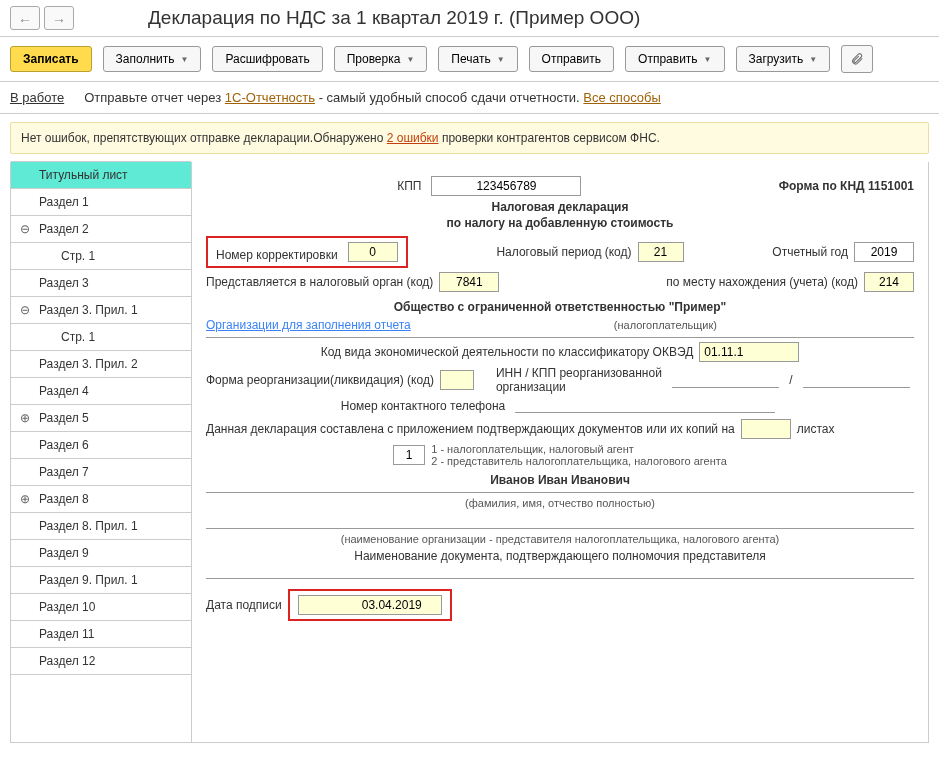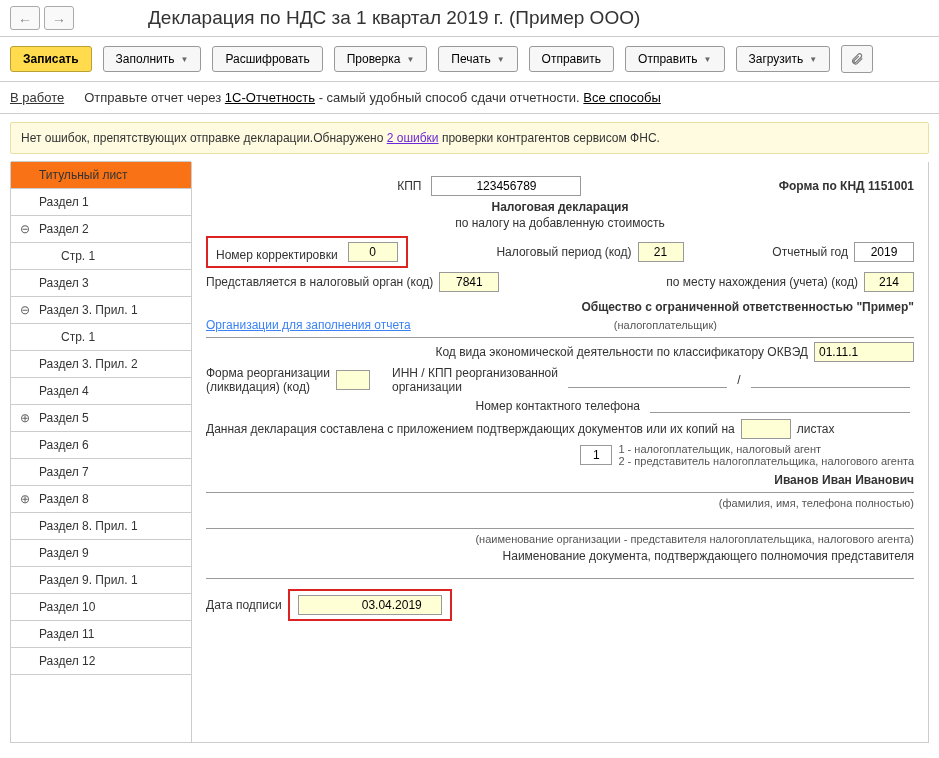--- a/index.html
+++ b/index.html
@@ -4,39 +4,39 @@
 <style>
   html,body{margin:0;padding:0;font-family:Arial,sans-serif;font-size:12px;color:#333;background:#fff}
   .topbar{display:flex;align-items:center;padding:6px 10px;border-bottom:1px solid #ccc;background:#fff}
   .navbtn{width:28px;height:22px;border:1px solid #aaa;border-radius:3px;background:#f9f9f9;display:inline-flex;align-items:center;justify-content:center;margin-right:4px;color:#888;font-size:14px;cursor:pointer}
   .title{font-size:19px;font-weight:400;margin-left:70px}
   .toolbar{display:flex;align-items:center;padding:8px 10px;gap:11px;border-bottom:1px solid #ccc;background:#fff}
   .btn{height:26px;border:1px solid #999;border-radius:3px;background:#f7f7f7;padding:0 12px;display:inline-flex;align-items:center;gap:4px;cursor:pointer;font-size:12px}
   .btn.primary{background:#ffdb4d;border-color:#b8a032;font-weight:700}
   .dd{font-size:8px;color:#666;margin-left:2px}
   .status{display:flex;align-items:center;padding:8px 10px;border-bottom:1px solid #ccc;background:#fff;font-size:13px}
-  .status a{color:#000000}
+  .status a{color:#a16207}
   .status-label{text-decoration:underline;margin-right:20px}
   .warn{background:#fffbe0;border:1px solid #e8e0a0;border-radius:2px;margin:8px 10px;padding:8px 10px;font-size:12px}
-  .warn a{color:#6d28d9}
+  .warn a{color:#c2410c}
   .main{display:flex;padding:0 10px 10px}
   .side{width:180px;border:1px solid #ccc;border-top:none}
   .side-item{position:relative;height:26px;display:flex;align-items:center;padding:0 8px 0 28px;border-bottom:1px solid #ccc;border-top:1px solid #ccc;margin-top:-1px;background:#fff;cursor:pointer;font-size:12px}
-  .side-item.sel{background:#f97316}
+  .side-item.sel{background:#5eead4}
   .side-item.sub{padding-left:50px}
   .expander{position:absolute;left:8px;top:50%;transform:translateY(-50%);width:12px;height:12px;display:flex;align-items:center;justify-content:center;font-size:12px;color:#666}
   .content{flex:1;border:1px solid #ccc;border-top:none;border-left:none;min-height:560px;padding:10px 14px;font-size:12px}
   .row{display:flex;align-items:center;margin:4px 0;gap:6px}
-  .center{justify-content:flex-end}
+  .center{justify-content:center}
   .lbl{white-space:nowrap}
   input.fld{height:18px;border:1px solid #999;background:#ffffd6;padding:0 4px;text-align:center;font-size:12px}
   input.fld.plain{background:#fff}
   .redbox{border:2px solid #d22;padding:4px 8px;display:inline-flex;align-items:flex-end;gap:10px}
   .hdr{font-weight:700;text-align:center;margin:2px 0}
-  .sub2{font-weight:400;text-align:center;margin:0 0 6px}
+  .sub2{font-weight:700;text-align:center;margin:0 0 6px}
   .form-right{white-space:nowrap}
   .line{border-bottom:1px solid #999;height:14px;flex:1;margin:0 4px}
   .small{font-size:11px;color:#555}
   .link{color:#3b82f6;text-decoration:underline;cursor:pointer}
   .hr{border-bottom:1px solid #999;height:1px;margin:4px 0}
   .sp{flex:1}
   .clip{width:30px;height:26px;border:1px solid #999;border-radius:3px;background:#f7f7f7;display:inline-flex;align-items:center;justify-content:center;color:#666;font-size:14px}
 </style>
 </head>
 <body>
@@ -200,21 +200,21 @@
       <span class="sp"></span>
     </div>
     <div class="hr"></div>
 
     <div class="row center">
       <span class="lbl">Код вида экономической деятельности по классификатору ОКВЭД</span>
       <input class="fld" style="width: 90px; text-align: left;" value="01.11.1">
     </div>
 
     <div class="row">
-      <span style="display:flex;flex-direction:column">
+      <span style="display:flex;flex-direction:row">
         <span class="lbl">Форма реорганизации</span>
         <span class="lbl">(ликвидация) (код)</span>
       </span>
       <input class="fld" style="width: 24px;">
       <span style="width:10px"></span>
       <span style="display:flex;flex-direction:column">
         <span class="lbl">ИНН / КПП реорганизованной</span>
         <span class="lbl">организации</span>
       </span>
       <span class="line"></span>
@@ -240,21 +240,21 @@
         <span>1 - налогоплательщик, налоговый агент</span>
         <span>2 - представитель налогоплательщика, налогового агента</span>
       </span>
     </div>
 
     <div class="row center" style="margin-top:6px">
       <span style="font-weight:700">Иванов Иван Иванович</span>
     </div>
     <div class="hr"></div>
     <div class="row center small">
-      <span>(фамилия, имя, телефона полностью)</span>
+      <span>(фамилия, имя, отчество полностью)</span>
     </div>
 
     <div class="hr" style="margin-top:18px"></div>
     <div class="row center small">
       <span>(наименование организации - представителя налогоплательщика, налогового агента)</span>
     </div>
 
     <div class="row center" style="margin-top:0">
       <span>Наименование документа, подтверждающего полномочия представителя</span>
     </div>

